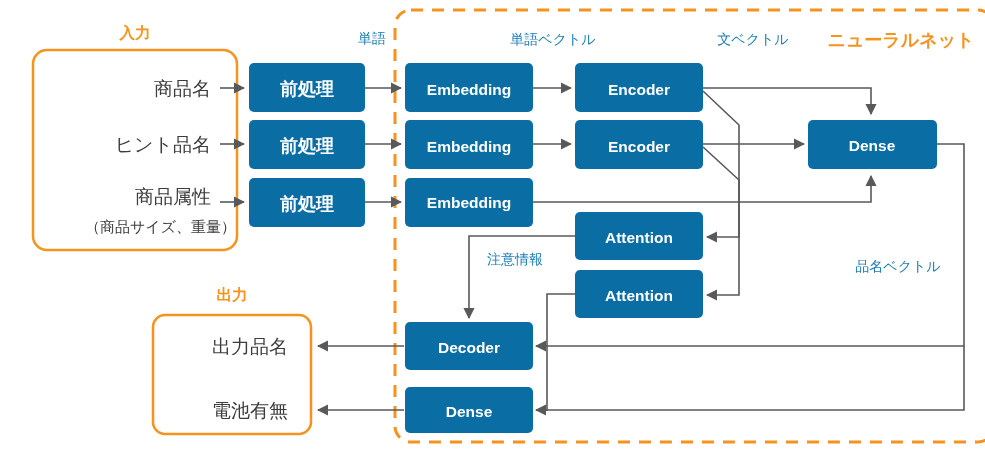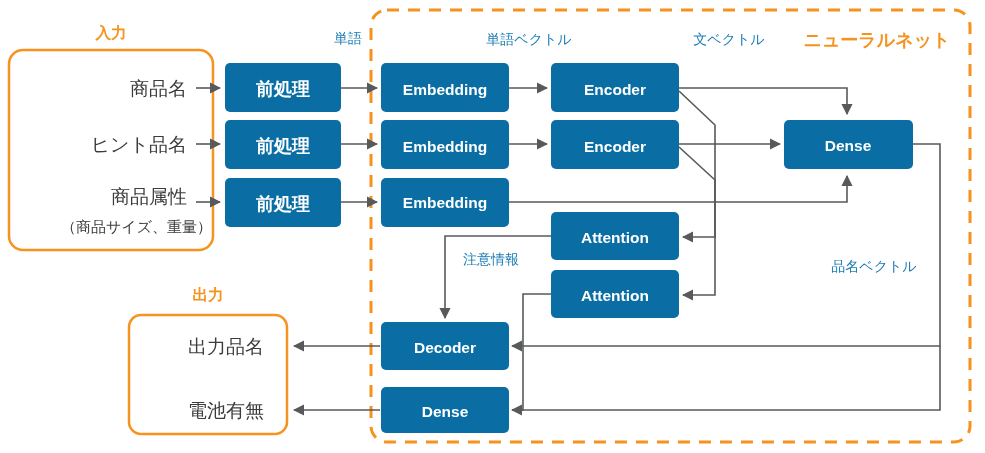--- a/index.html
+++ b/index.html
@@ -1,18 +1,18 @@
 <!DOCTYPE html>
 <html><head>
 <meta charset="utf-8">
 <style>
   html,body{margin:0;padding:0;background:#ffffff;}
   body{width:985px;height:453px;overflow:hidden;
        font-family:"Liberation Sans","DejaVu Sans",sans-serif;}
-  #diagram{position:relative;width:938px;height:453px;}
+  #diagram{position:relative;width:938px;height:453px;padding-left:24px;}
   svg{display:block;}
   .blk-label{fill:#ffffff;font-weight:bold;font-size:15.5px;
              font-family:"Liberation Sans","DejaVu Sans",sans-serif;
              text-anchor:middle;dominant-baseline:central;}
   .blk-label.jp{font-size:18px;}
   .io-label{fill:#3c3c3c;font-size:19px;
             font-family:"Liberation Sans","DejaVu Sans",sans-serif;
             text-anchor:end;dominant-baseline:central;}
   .io-label.small{font-size:15px;}
   .grp-title{fill:#f6921e;font-size:15.5px;font-weight:bold;

